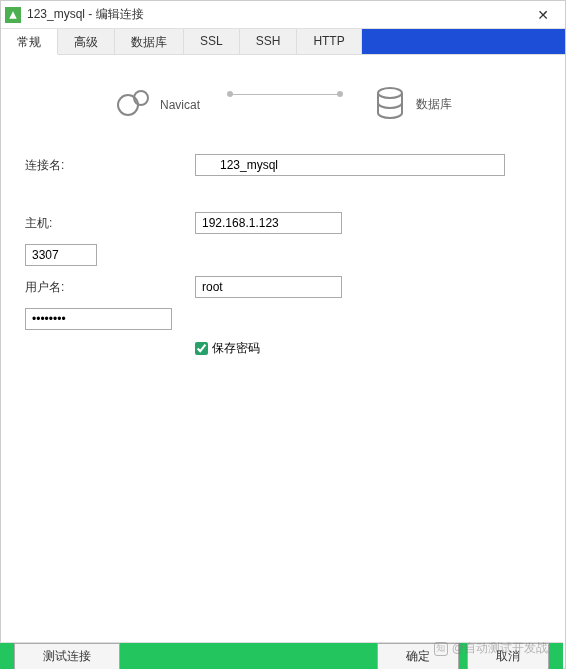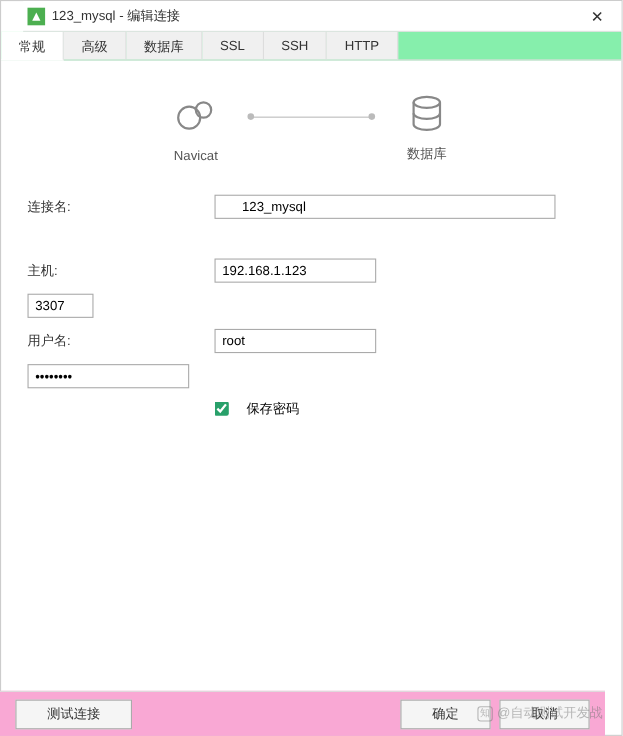--- a/index.html
+++ b/index.html
@@ -12,21 +12,20 @@
       overflow: hidden;
       border: 1px solid #ccc;
     }
     .titlebar {
       display: flex;
       align-items: center;
       height: 28px;
       padding: 0 8px 0 4px;
       border-bottom: 1px solid #e0e0e0;
       background: #fff;
-      margin-left: 20px;
     }
     .app-icon {
       width: 16px;
       height: 16px;
       background: #4caf50;
       margin-right: 6px;
       display: flex;
       align-items: center;
       justify-content: center;
     }
@@ -38,21 +37,21 @@
       display: flex;
       align-items: center;
       justify-content: center;
       font-size: 14px;
       color: #333;
       cursor: pointer;
     }
     .tabstrip {
       display: flex;
       border-bottom: 1px solid #ddd;
-      background: #86efac;
+      background: #1d4ed8;
       height: 26px;
     }
     .tab {
       padding: 5px 16px;
       border-right: 1px solid #ddd;
       cursor: pointer;
       color: #333;
       background: #f0f0f0;
     }
     .tab.active {
@@ -67,21 +66,21 @@
     .visual-row {
       display: flex;
       align-items: center;
       justify-content: center;
       gap: 30px;
       margin-bottom: 8px;
       margin-top: 8px;
     }
     .icon-block {
       display: flex;
-      flex-direction: column;
+      flex-direction: row;
       align-items: center;
       gap: 6px;
       justify-content: flex-end;
     }
     .icon-block svg { width: 40px; height: 40px; }
     .icon-label { color: #555; }
     .connector {
       width: 110px;
       height: 1px;
       background: #bbb;
@@ -109,40 +108,40 @@
     }
     .form-input {
       border: 1px solid #aaa;
       padding: 3px 6px;
       font-size: 12px;
       font-family: inherit;
       height: 22px;
     }
     .input-wide { width: 310px; padding-left: 24px; }
     .input-med { width: 147px; }
-    .input-small { width: 60px; }
+    .input-small { width: 72px; }
     .gap-block { height: 26px; }
     .checkbox-row {
       display: flex;
       align-items: center;
       margin-left: 170px;
-      gap: 16px;
+      gap: 4px;
     }
     .checkbox-row input { accent-color: #28a06a; }
     .footer {
       position: absolute;
       bottom: 0;
       left: 0;
-      right: 16px;
-      height: 41px;
+      right: 3px;
+      height: 27px;
       border-top: 1px solid #ddd;
       display: flex;
       align-items: center;
       padding: 0 14px;
-      background: #f9a8d4;
+      background: #22c55e;
     }
     .btn {
       border: 1px solid #aaa;
       background: #f5f5f5;
       padding: 4px 28px;
       font-size: 12px;
       font-family: inherit;
       cursor: pointer;
       color: #333;
     }

